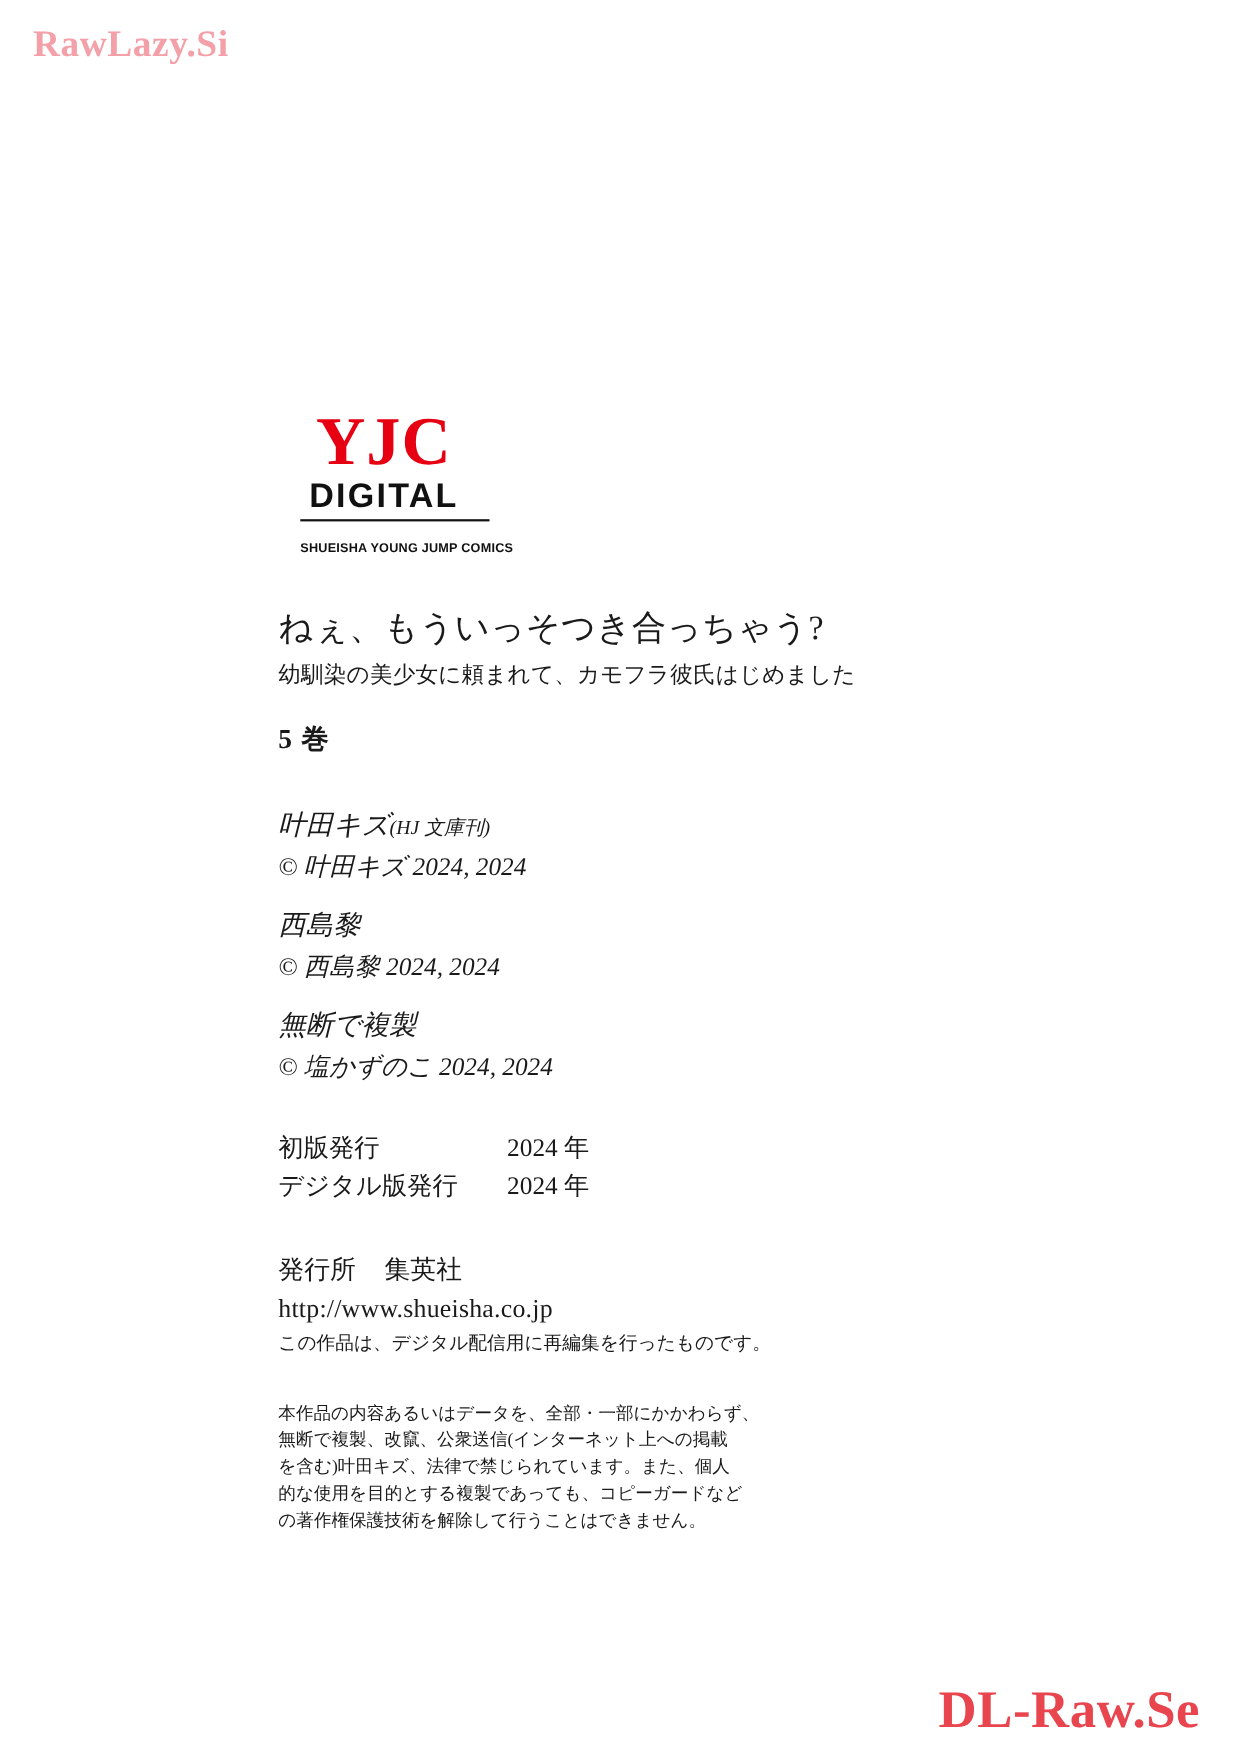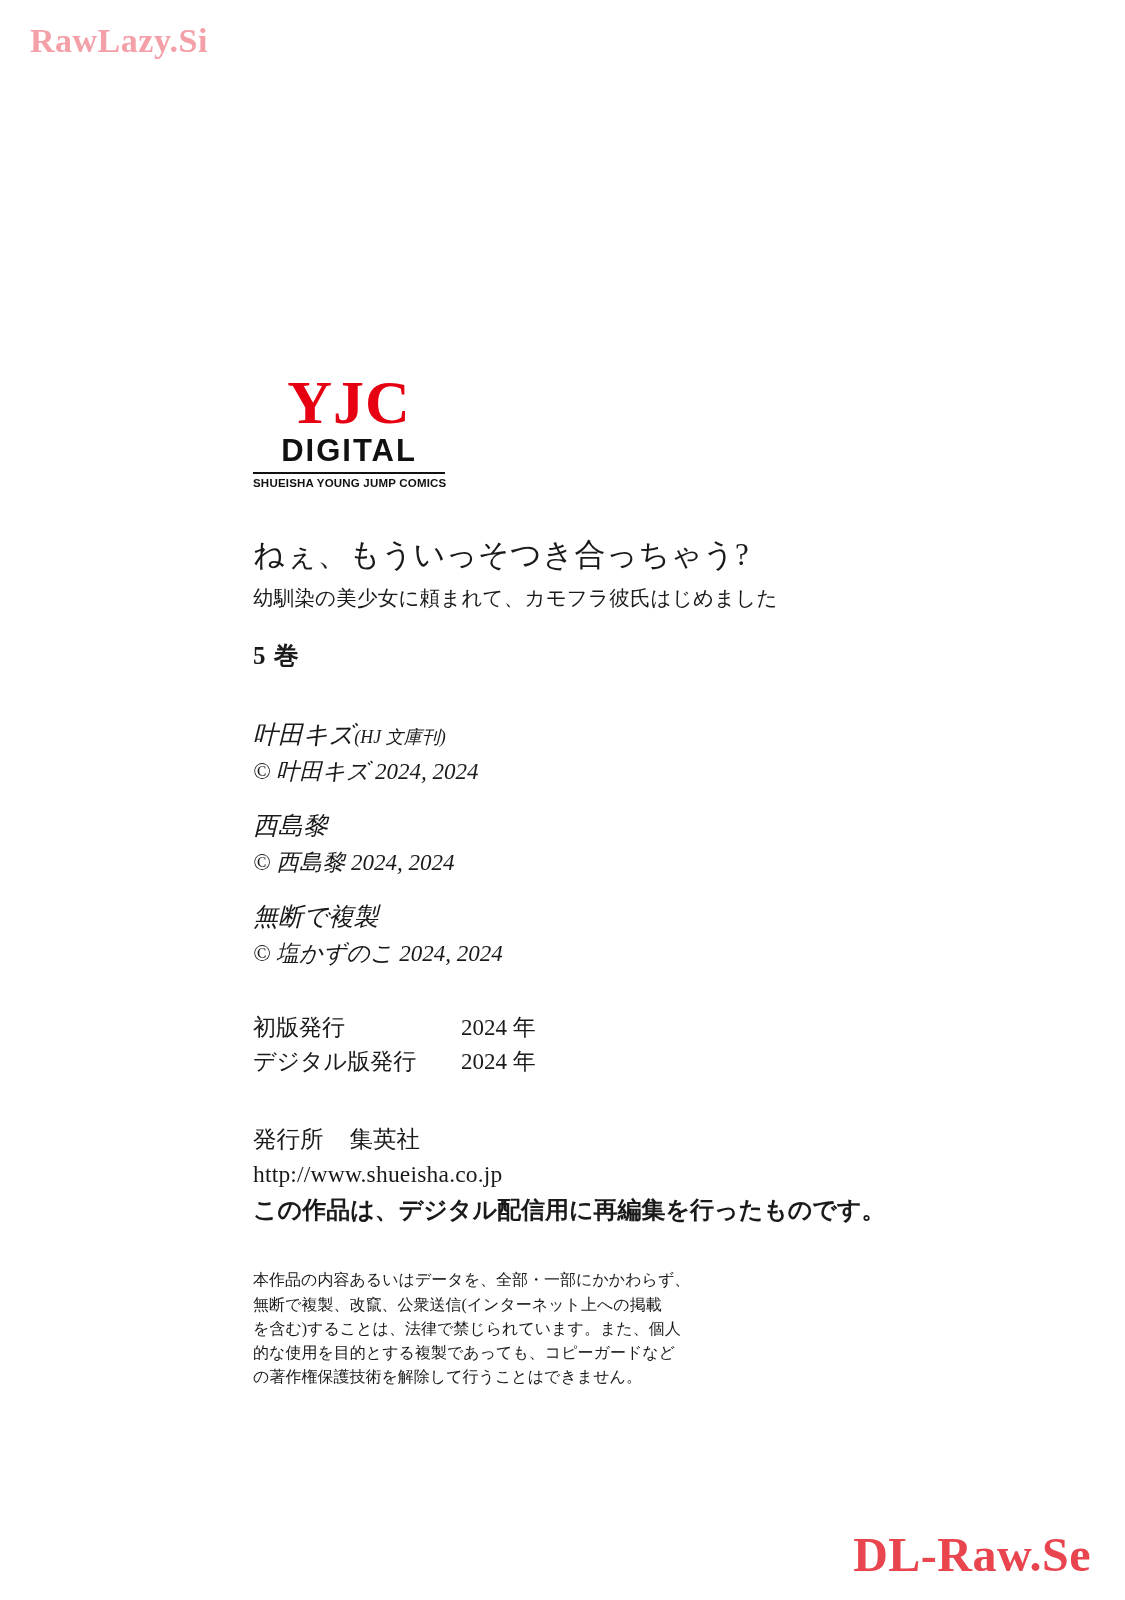--- a/index.html
+++ b/index.html
@@ -72,22 +72,23 @@
   }
   .logo-sub {
     font-family: "Liberation Sans", sans-serif;
     font-weight: bold;
     font-size: 11.5px;
     line-height: 1.1;
     color: #111;
     letter-spacing: 0.2px;
     border-top: 2px solid #111;
     margin-top: 5px;
-    padding-top: 3px;
+    padding-top: 19px;
     white-space: nowrap;
+    margin-left: 20px;
   }
 
   
   .title-main {
     font-size: 31px;
     font-weight: normal;
     line-height: 1.25;
     letter-spacing: 0.5px;
     margin: 0 0 10px 0;
   }
@@ -145,24 +146,23 @@
   .publisher-line .pub-label {
     margin-right: 26px;
   }
   .publisher-url {
     font-size: 23.5px;
     line-height: 1.5;
     letter-spacing: 0.2px;
   }
 
   .note-one {
-    font-size: 24px;
+    font-size: 17px;
     line-height: 1.5;
     margin-bottom: 40px;
-    font-weight: bold;
   }
   .note-block p {
     font-size: 16px;
     line-height: 1.52;
     margin: 0;
     letter-spacing: 0px;
   }
 </style>
 </head>
 <body>
@@ -218,20 +218,20 @@
       <span class="pub-label">発行所</span><span>集英社</span>
     </div>
     <div class="publisher-url">http://www.shueisha.co.jp</div>
   </div>
 
   <div class="note-one">この作品は、デジタル配信用に再編集を行ったものです。</div>
 
   <div class="note-block">
     <p>本作品の内容あるいはデータを、全部・一部にかかわらず、</p>
     <p>無断で複製、改竄、公衆送信(インターネット上への掲載</p>
-    <p>を含む)することは、法律で禁じられています。また、個人</p>
+    <p>を含む)叶田キズ、法律で禁じられています。また、個人</p>
     <p>的な使用を目的とする複製であっても、コピーガードなど</p>
     <p>の著作権保護技術を解除して行うことはできません。</p>
   </div>
 
 </div>
 
 <div class="wm-bottom">DL-Raw.Se</div>
 
 </body></html>

